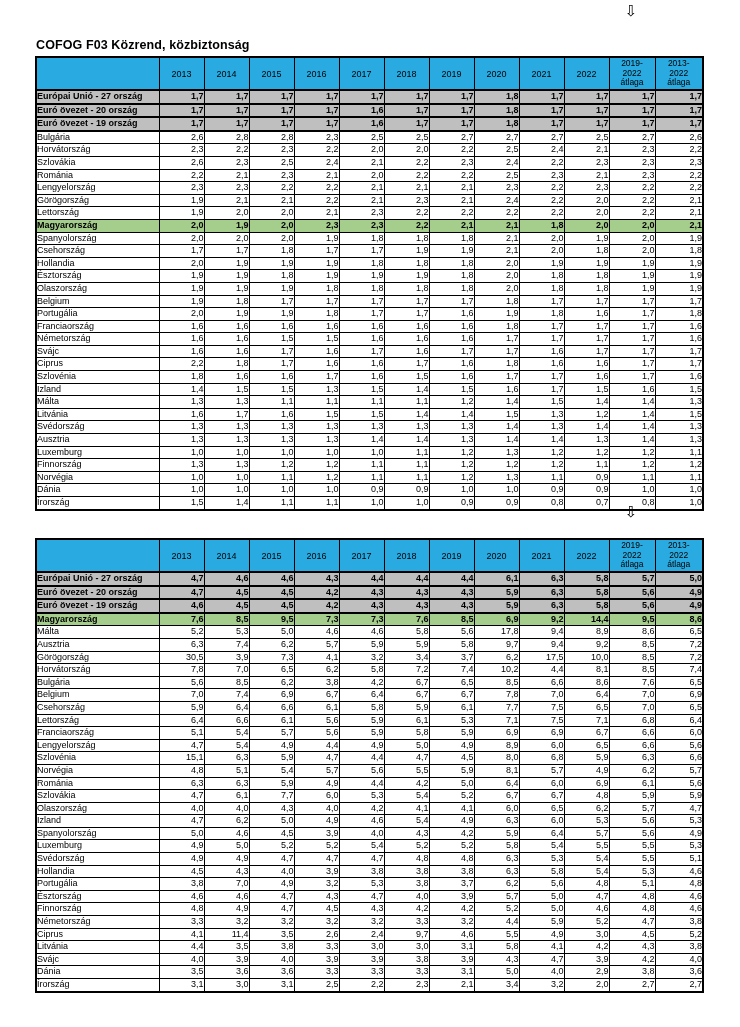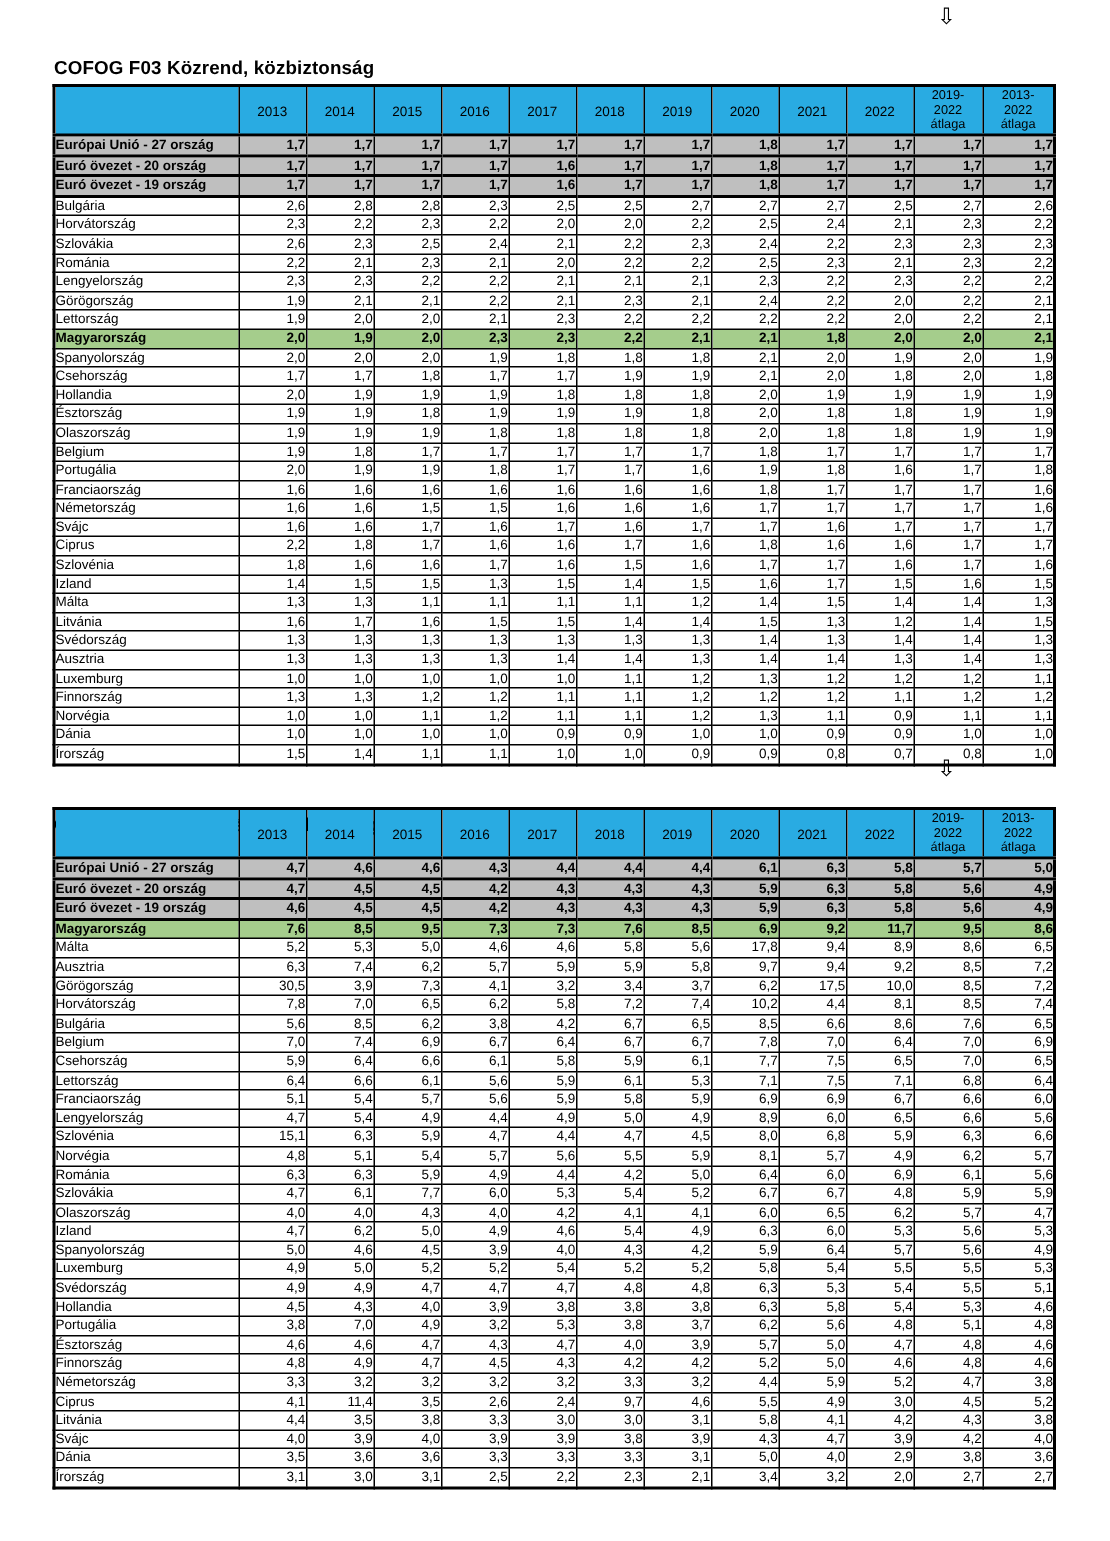--- a/index.html
+++ b/index.html
@@ -684,21 +684,21 @@
           <td class="name">Magyarország</td>
           <td class="val">7,6</td>
           <td class="val">8,5</td>
           <td class="val">9,5</td>
           <td class="val">7,3</td>
           <td class="val">7,3</td>
           <td class="val">7,6</td>
           <td class="val">8,5</td>
           <td class="val">6,9</td>
           <td class="val">9,2</td>
-          <td class="val">11,7</td>
+          <td class="val">14,4</td>
           <td class="val">9,5</td>
           <td class="val">8,6</td>
         </tr>
         <tr class="normal">
           <td class="name">Málta</td>
           <td class="val">5,2</td>
           <td class="val">5,3</td>
           <td class="val">5,0</td>
           <td class="val">4,6</td>
           <td class="val">4,6</td>

